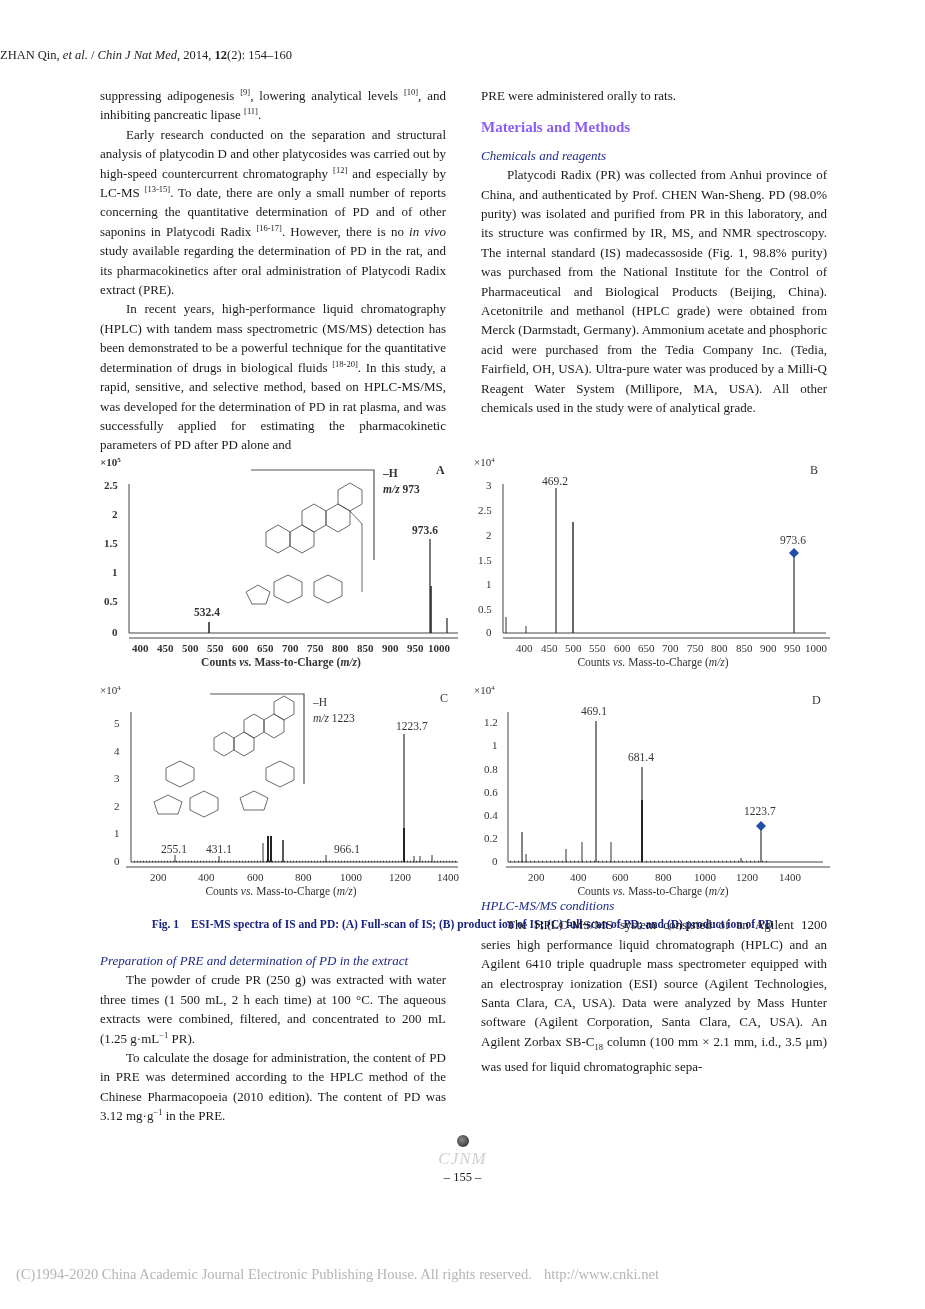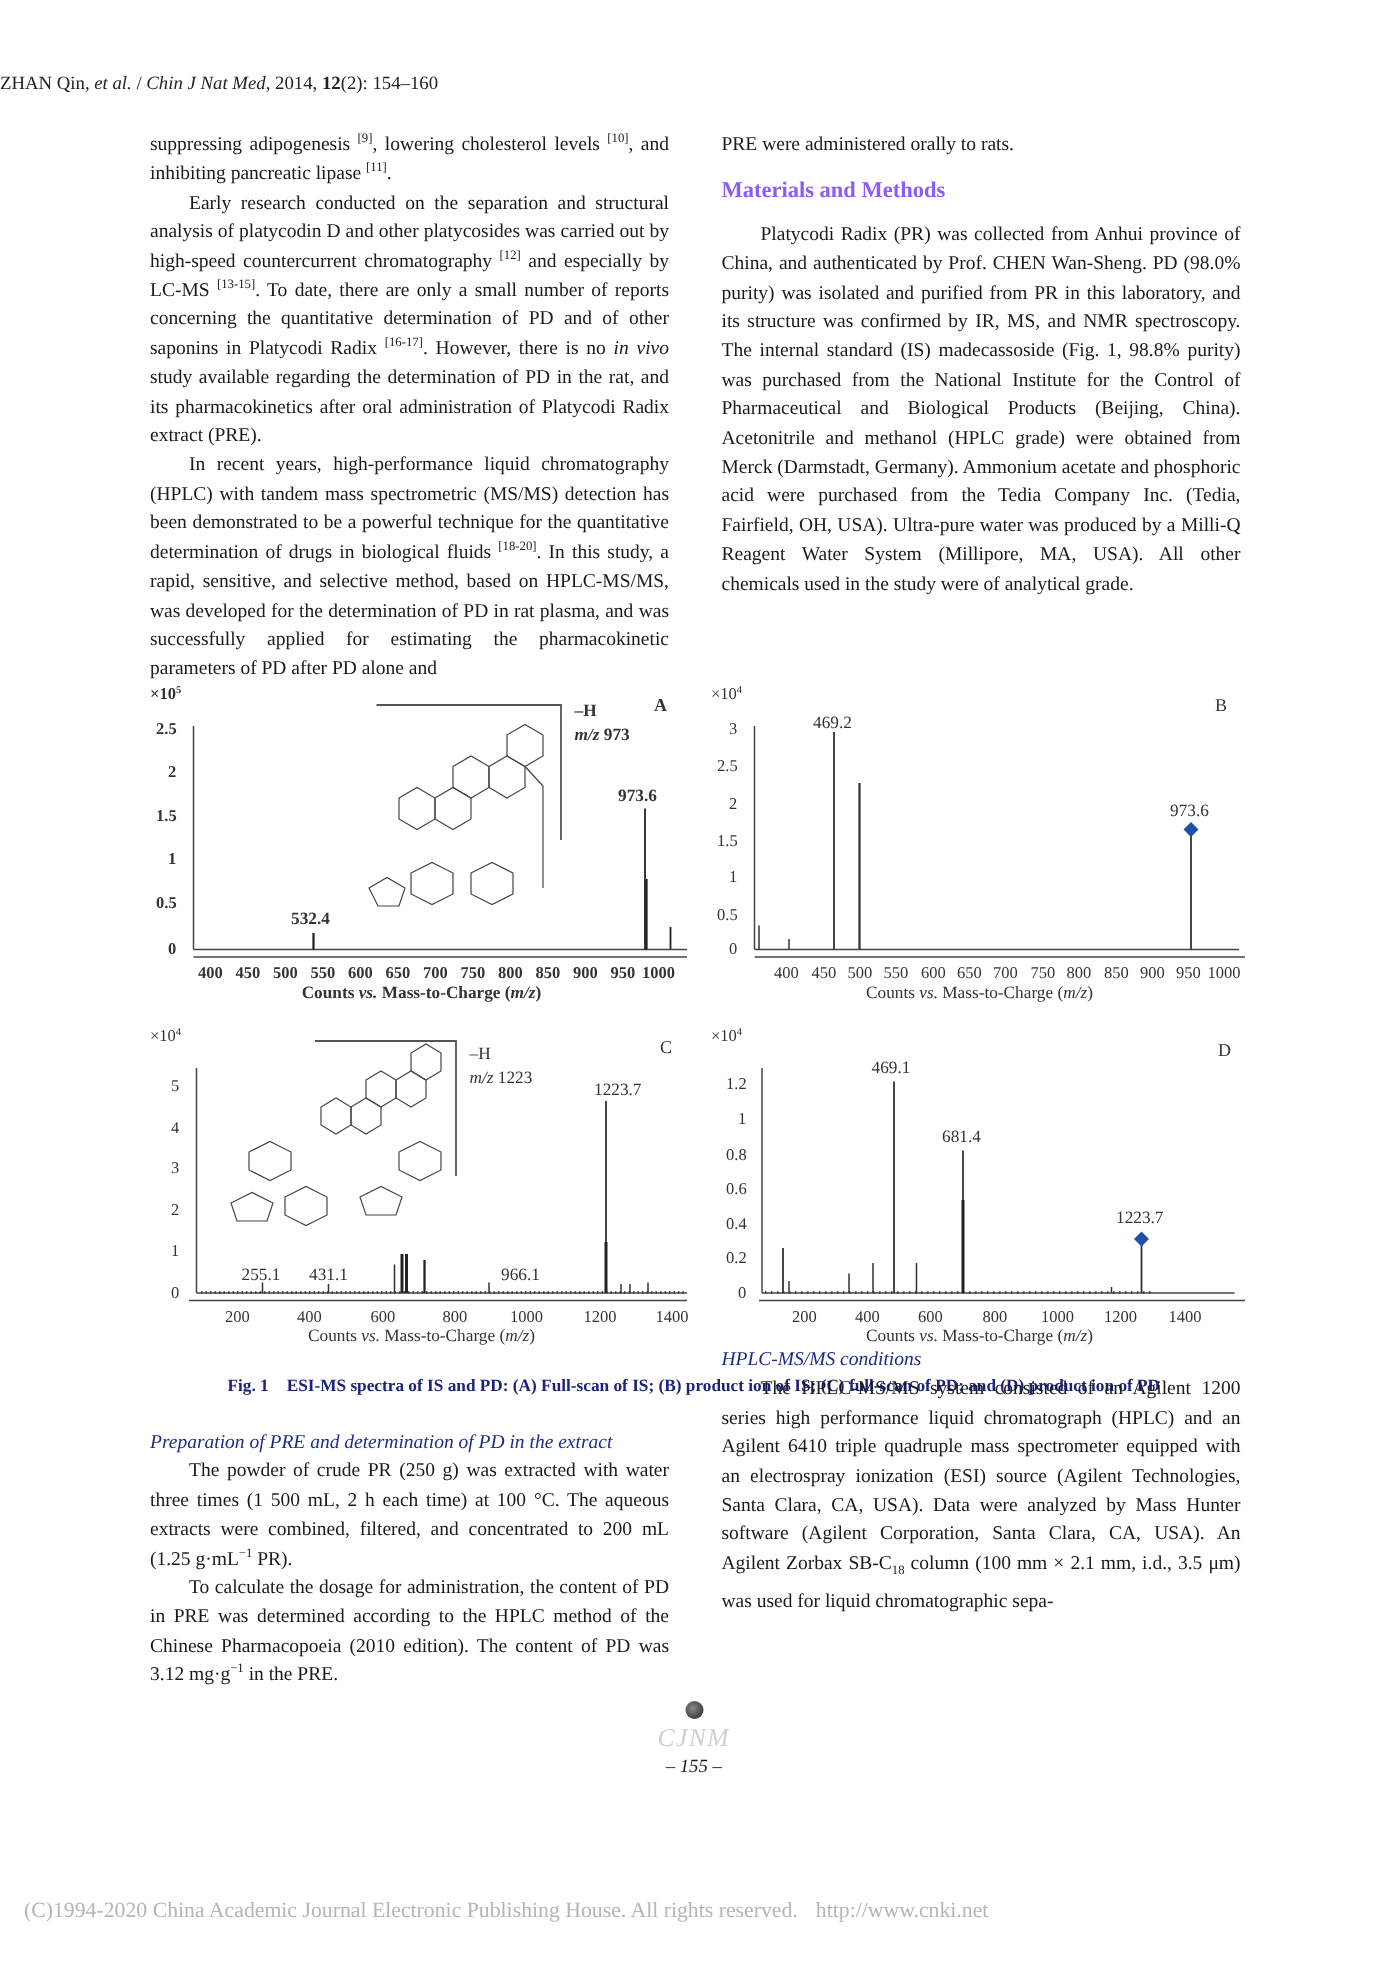--- a/index.html
+++ b/index.html
@@ -21,51 +21,52 @@
   .panel { position: absolute; width: 370px; height: 225px; }
   .panel svg { width: 370px; height: 225px; display: block; }
   .caption { position: absolute; top: 918px; left: 0; width: 925px; text-align: center;
              font-size: 11.5px; font-weight: bold; color: #1a237e; font-family: "Liberation Serif", serif; }
   .caption .fig-no { margin-right: 12px; }
   .footer-logo { position: absolute; top: 1133px; left: 0; width: 925px; text-align: center; }
   .footer-logo .globe { display: inline-block; width: 12px; height: 12px; border-radius: 50%;
                         background: radial-gradient(circle at 40% 40%, #888, #222); }
   .footer-logo .mark { display: block; font-style: italic; font-size: 17px; color: #cfcfcf;
                        letter-spacing: 1px; margin-top: -2px; font-family: "Liberation Serif", serif; }
-  .page-number { position: absolute; top: 1170px; left: 0; width: 925px; text-align: center; font-size: 12.5px; font-style: italic; }
+  .page-number { position: absolute; top: 1170px; left: 0; width: 925px; text-align: center; font-size: 12.5px; }
   .copyright { position: absolute; top: 1266px; left: 16px; font-size: 14.5px; color: #b5b5b5;
                font-family: "Liberation Serif", serif; text-align: center; }
   .copyright .url { margin-left: 12px; }
   .axis-text { font-family: "Liberation Serif", serif; font-size: 11px; fill: #333; }
   .peak-label { font-family: "Liberation Serif", serif; font-size: 11.5px; fill: #333; }
   .panel-letter { font-family: "Liberation Serif", serif; font-size: 12px; fill: #333; }
   .struct-text { font-family: "Liberation Serif", serif; font-size: 11.5px; fill: #333; }
 </style>
 </head>
 <body>
 
 <div class="running-head">
   <span>ZHAN Qin, </span><i>et al.</i><span> / </span><i>Chin J Nat Med</i><span>, 2014, </span><b>12</b><span>(2): 154–160</span>
 </div>
 
 <div class="col col-left" style="top:86px;">
   <p class="para">
-    <span>suppressing adipogenesis </span><sup>[9]</sup><span>, lowering cholesterol levels </span><sup>[10]</sup><span>, and inhibiting pancreatic lipase </span><sup>[11]</sup><span>.</span>
+    <span>suppressing adipogenesis </span><sup>[9]</sup><span>, lowering analytical levels </span><sup>[10]</sup><span>, and inhibiting pancreatic lipase </span><sup>[11]</sup><span>.</span>
   </p>
   <p class="para indent">
     <span>Early research conducted on the separation and structural analysis of platycodin D and other platycosides was carried out by high-speed countercurrent chromatography </span><sup>[12]</sup><span> and especially by LC-MS </span><sup>[13-15]</sup><span>. To date, there are only a small number of reports concerning the quantitative determination of PD and of other saponins in Platycodi Radix </span><sup>[16-17]</sup><span>. However, there is no </span><i>in vivo</i><span> study available regarding the determination of PD in the rat, and its pharmacokinetics after oral administration of Platycodi Radix extract (PRE).</span>
   </p>
   <p class="para indent">
     <span>In recent years, high-performance liquid chromatography (HPLC) with tandem mass spectrometric (MS/MS) detection has been demonstrated to be a powerful technique for the quantitative determination of drugs in biological fluids </span><sup>[18-20]</sup><span>. In this study, a rapid, sensitive, and selective method, based on HPLC-MS/MS, was developed for the determination of PD in rat plasma, and was successfully applied for estimating the pharmacokinetic parameters of PD after PD alone and</span>
   </p>
 </div>
 
 <div class="col col-right" style="top:86px;">
   <p class="para">PRE were administered orally to rats.</p>
   <div class="section-title">Materials and Methods</div>
+  <div class="subsection-title">Chemicals and reagents</div>
   <p class="para indent">Platycodi Radix (PR) was collected from Anhui province of China, and authenticated by Prof. CHEN Wan-Sheng. PD (98.0% purity) was isolated and purified from PR in this laboratory, and its structure was confirmed by IR, MS, and NMR spectroscopy. The internal standard (IS) madecassoside (Fig. 1, 98.8% purity) was purchased from the National Institute for the Control of Pharmaceutical and Biological Products (Beijing, China). Acetonitrile and methanol (HPLC grade) were obtained from Merck (Darmstadt, Germany). Ammonium acetate and phosphoric acid were purchased from the Tedia Company Inc. (Tedia, Fairfield, OH, USA). Ultra-pure water was produced by a Milli-Q Reagent Water System (Millipore, MA, USA). All other chemicals used in the study were of analytical grade.</p>
 </div>
 
 <div class="figure">
 
   <div class="panel" style="left:0; top:0;font-weight:bold;">
     <svg viewBox="0 0 370 225">
       <text x="4" y="14" class="axis-text"><tspan>×10</tspan><tspan dy="-4" font-size="7">5</tspan></text>
       <text x="340" y="22" class="panel-letter">A</text>
 

